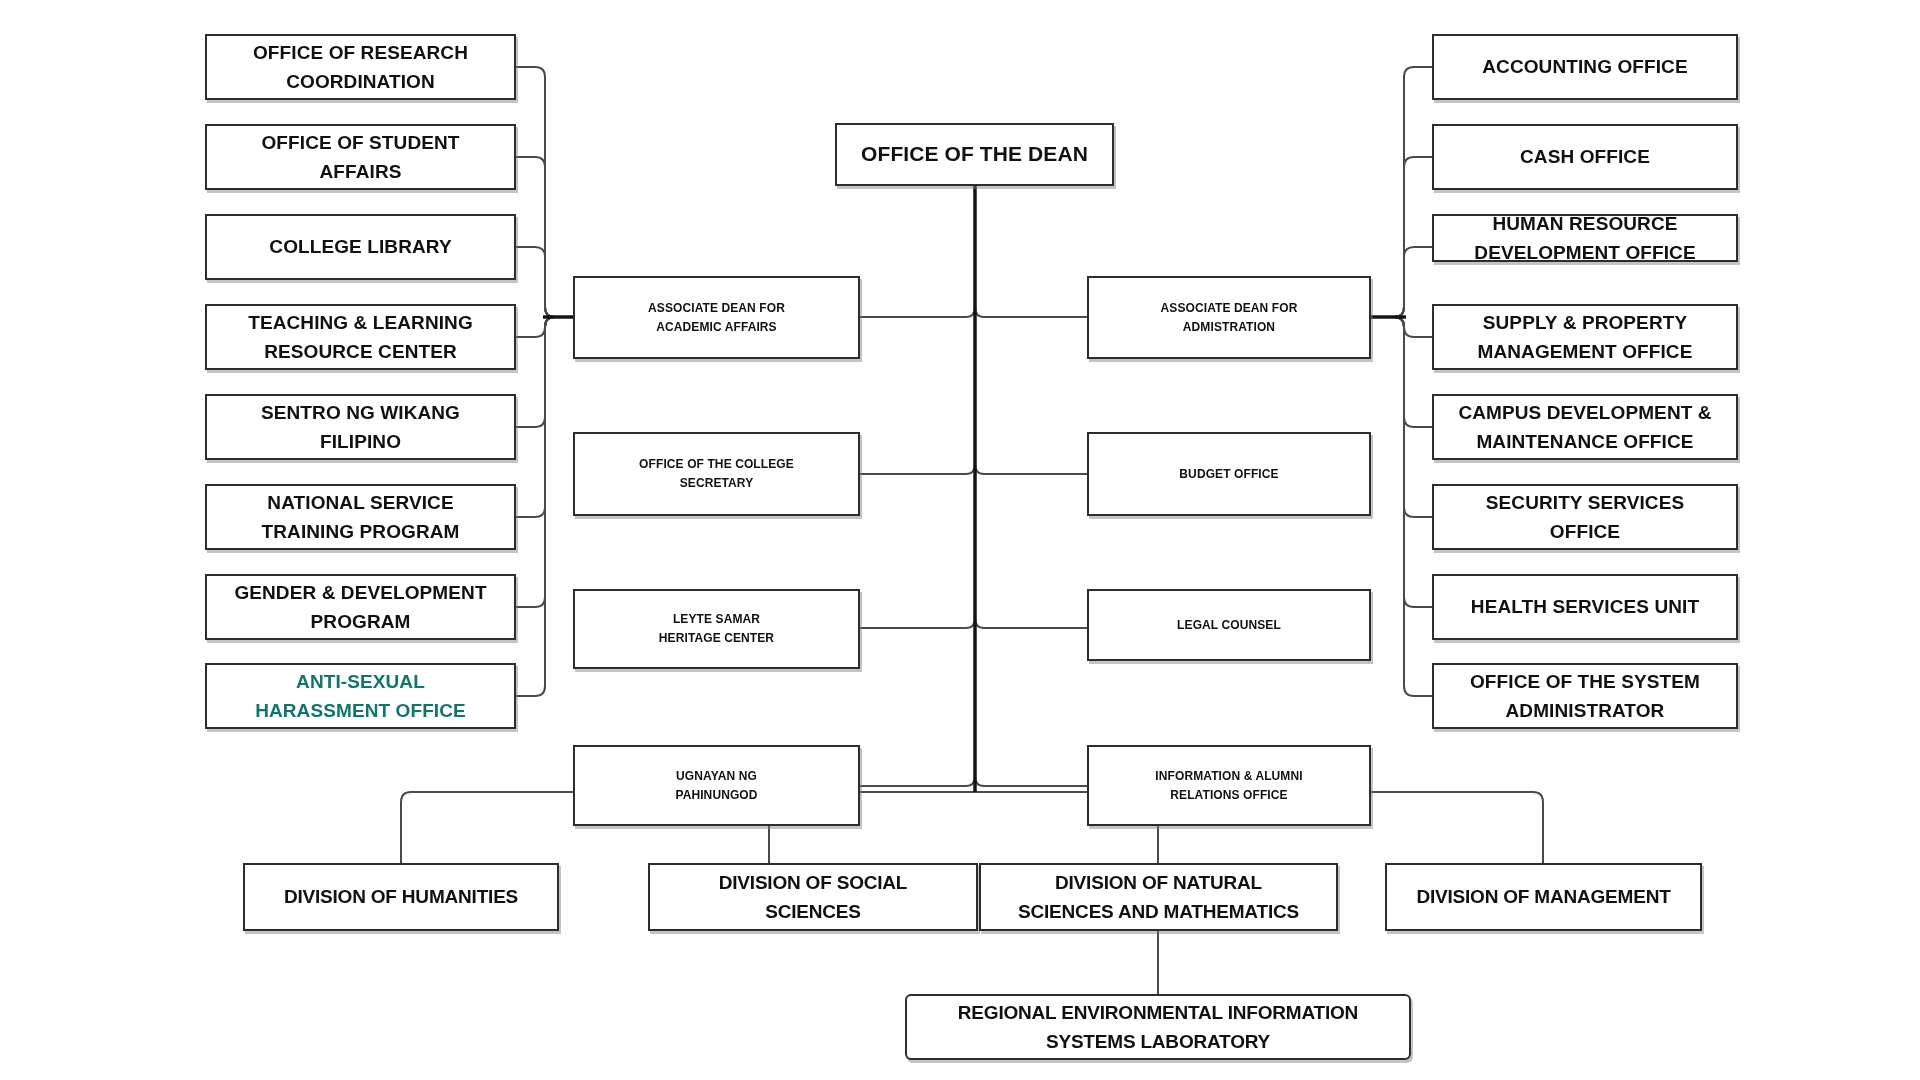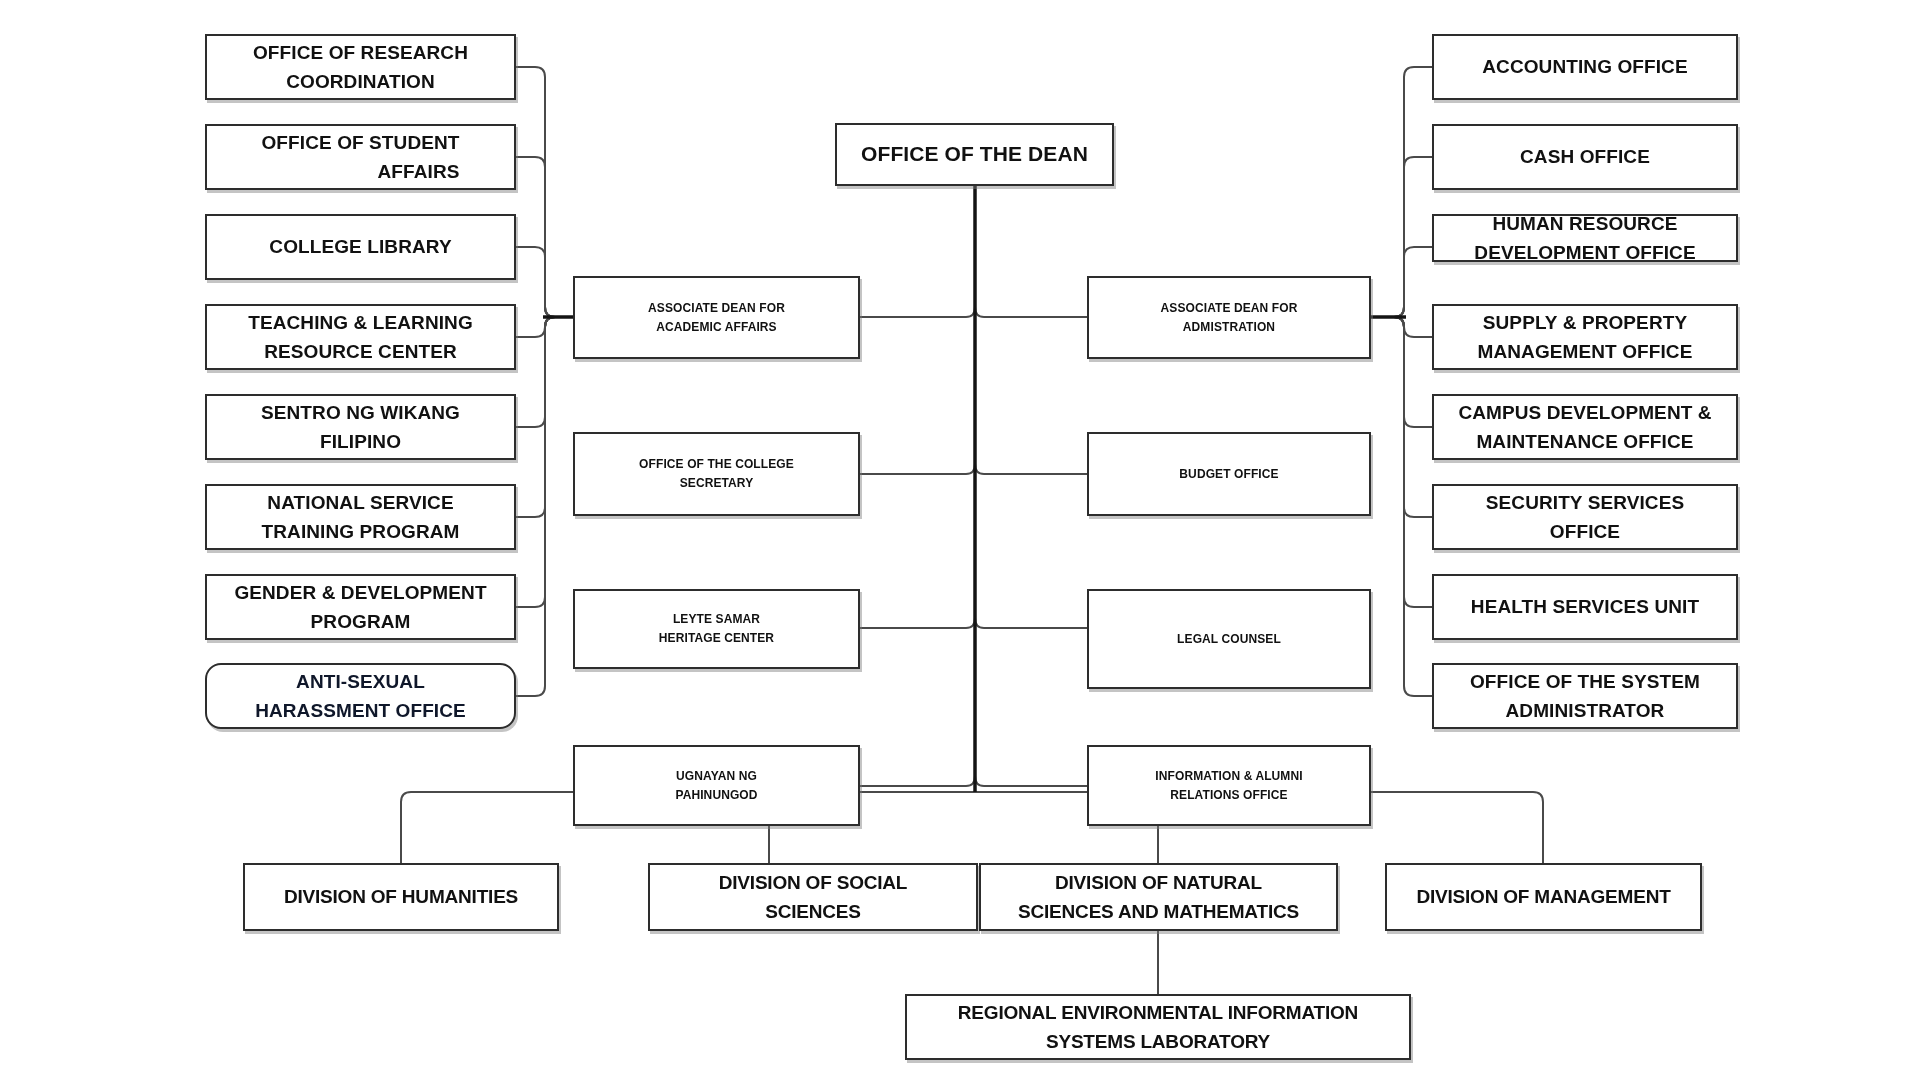--- a/index.html
+++ b/index.html
@@ -91,38 +91,38 @@
   <div class="node mid" style="left: 573px; top: 432px; width: 287px; height: 84px; border-color: rgb(45, 45, 45); color: rgb(17, 17, 17);">OFFICE OF THE COLLEGE
 SECRETARY</div>
   <div class="node mid" style="left: 573px; top: 589px; width: 287px; height: 80px; border-color: rgb(45, 45, 45); color: rgb(17, 17, 17);">LEYTE SAMAR
 HERITAGE CENTER</div>
   <div class="node mid" style="left: 573px; top: 745px; width: 287px; height: 81px; border-color: rgb(45, 45, 45); color: rgb(17, 17, 17);">UGNAYAN NG
 PAHINUNGOD</div>
 
   <div class="node mid" style="left: 1087px; top: 276px; width: 284px; height: 83px; border-color: rgb(45, 45, 45); color: rgb(17, 17, 17);">ASSOCIATE DEAN FOR
 ADMISTRATION</div>
   <div class="node mid" style="left: 1087px; top: 432px; width: 284px; height: 84px; border-color: rgb(45, 45, 45); color: rgb(17, 17, 17);">BUDGET OFFICE</div>
-  <div class="node mid" style="left: 1087px; top: 589px; width: 284px; height: 100px; border-color: rgb(45, 45, 45); color: rgb(17, 17, 17);">LEGAL COUNSEL</div>
+  <div class="node mid" style="left: 1087px; top: 589px; width: 284px; height: 72px; border-color: rgb(45, 45, 45); color: rgb(17, 17, 17);">LEGAL COUNSEL</div>
   <div class="node mid" style="left: 1087px; top: 745px; width: 284px; height: 81px; border-color: rgb(45, 45, 45); color: rgb(17, 17, 17);">INFORMATION &amp; ALUMNI
 RELATIONS OFFICE</div>
 
   <div class="node" style="left: 205px; top: 34px; width: 311px; height: 66px; border-color: rgb(45, 45, 45); color: rgb(17, 17, 17);">OFFICE OF RESEARCH
 COORDINATION</div>
-  <div class="node" style="left: 205px; top: 124px; width: 311px; height: 66px; border-color: rgb(45, 45, 45); color: rgb(17, 17, 17); text-align: right;">OFFICE OF STUDENT
+  <div class="node" style="left: 205px; top: 124px; width: 311px; height: 66px; border-color: rgb(45, 45, 45); color: rgb(17, 17, 17);">OFFICE OF STUDENT
 AFFAIRS</div>
   <div class="node" style="left: 205px; top: 214px; width: 311px; height: 66px; border-color: rgb(45, 45, 45); color: rgb(17, 17, 17);">COLLEGE LIBRARY</div>
   <div class="node" style="left: 205px; top: 304px; width: 311px; height: 66px; border-color: rgb(45, 45, 45); color: rgb(17, 17, 17);">TEACHING &amp; LEARNING
 RESOURCE CENTER</div>
   <div class="node" style="left: 205px; top: 394px; width: 311px; height: 66px; border-color: rgb(45, 45, 45); color: rgb(17, 17, 17);">SENTRO NG WIKANG
 FILIPINO</div>
   <div class="node" style="left: 205px; top: 484px; width: 311px; height: 66px; border-color: rgb(45, 45, 45); color: rgb(17, 17, 17);">NATIONAL SERVICE
 TRAINING PROGRAM</div>
   <div class="node" style="left: 205px; top: 574px; width: 311px; height: 66px; border-color: rgb(45, 45, 45); color: rgb(17, 17, 17);">GENDER &amp; DEVELOPMENT
 PROGRAM</div>
-  <div class="node" style="left: 205px; top: 663px; width: 311px; height: 66px; border-color: rgb(45, 45, 45); color: #0f172a; border-radius: 16px;">ANTI-SEXUAL
+  <div class="node" style="left: 205px; top: 663px; width: 311px; height: 66px; border-color: rgb(45, 45, 45); color: #0f766e;">ANTI-SEXUAL
 HARASSMENT OFFICE</div>
 
   <div class="node" style="left: 1432px; top: 34px; width: 306px; height: 66px; border-color: rgb(45, 45, 45); color: rgb(17, 17, 17);">ACCOUNTING OFFICE</div>
   <div class="node" style="left: 1432px; top: 124px; width: 306px; height: 66px; border-color: rgb(45, 45, 45); color: rgb(17, 17, 17);">CASH OFFICE</div>
   <div class="node" style="left: 1432px; top: 214px; width: 306px; height: 48px; border-color: rgb(45, 45, 45); color: rgb(17, 17, 17);">HUMAN RESOURCE
 DEVELOPMENT OFFICE</div>
   <div class="node" style="left: 1432px; top: 304px; width: 306px; height: 66px; border-color: rgb(45, 45, 45); color: rgb(17, 17, 17);">SUPPLY &amp; PROPERTY
 MANAGEMENT OFFICE</div>
   <div class="node" style="left: 1432px; top: 394px; width: 306px; height: 66px; border-color: rgb(45, 45, 45); color: rgb(17, 17, 17);">CAMPUS DEVELOPMENT &amp;
 MAINTENANCE OFFICE</div>
@@ -132,16 +132,16 @@
   <div class="node" style="left: 1432px; top: 663px; width: 306px; height: 66px; border-color: rgb(45, 45, 45); color: rgb(17, 17, 17);">OFFICE OF THE SYSTEM
 ADMINISTRATOR</div>
 
   <div class="node div" style="left: 243px; top: 863px; width: 316px; height: 68px; border-color: rgb(45, 45, 45); color: rgb(17, 17, 17);">DIVISION OF HUMANITIES</div>
   <div class="node div" style="left: 604px; top: 863px; width: 330px; height: 68px; border-color: rgb(45, 45, 45); color: rgb(17, 17, 17); margin-left: 44px;">DIVISION OF SOCIAL
 SCIENCES</div>
   <div class="node div" style="left: 979px; top: 863px; width: 359px; height: 68px; border-color: rgb(45, 45, 45); color: rgb(17, 17, 17);">DIVISION OF NATURAL
 SCIENCES AND MATHEMATICS</div>
   <div class="node div" style="left: 1385px; top: 863px; width: 317px; height: 68px; border-color: rgb(45, 45, 45); color: rgb(17, 17, 17);">DIVISION OF MANAGEMENT</div>
 
-  <div class="node div" style="left: 905px; top: 994px; width: 506px; height: 66px; border-color: rgb(45, 45, 45); color: rgb(17, 17, 17);">REGIONAL ENVIRONMENTAL INFORMATION
+  <div class="node div" style="left: 905px; top: 994px; width: 506px; height: 66px; border-color: rgb(45, 45, 45); color: rgb(17, 17, 17); border-radius: 6px;">REGIONAL ENVIRONMENTAL INFORMATION
 SYSTEMS LABORATORY</div>
 
 </div>
 
 </body></html>

